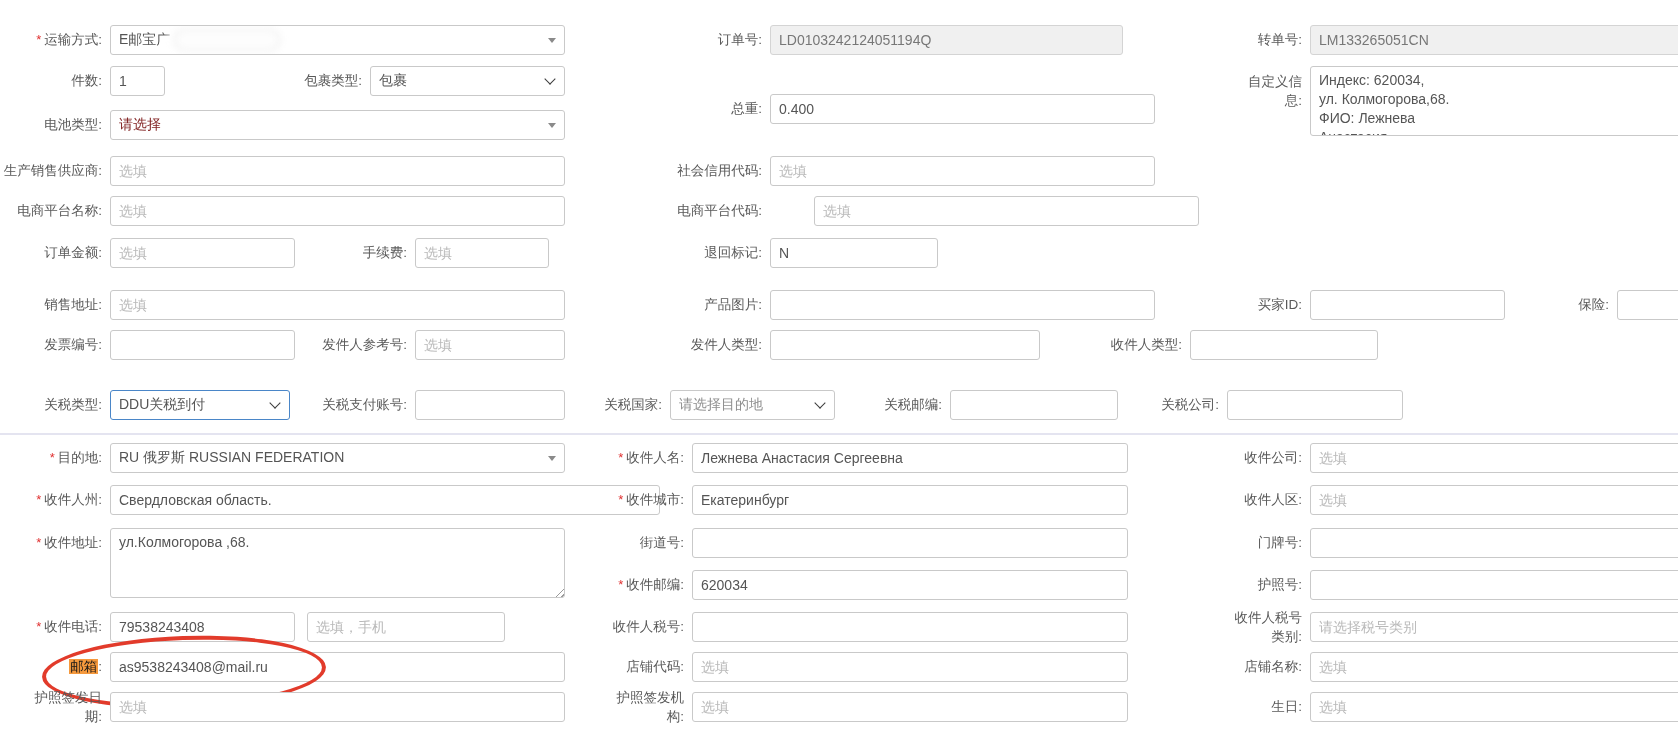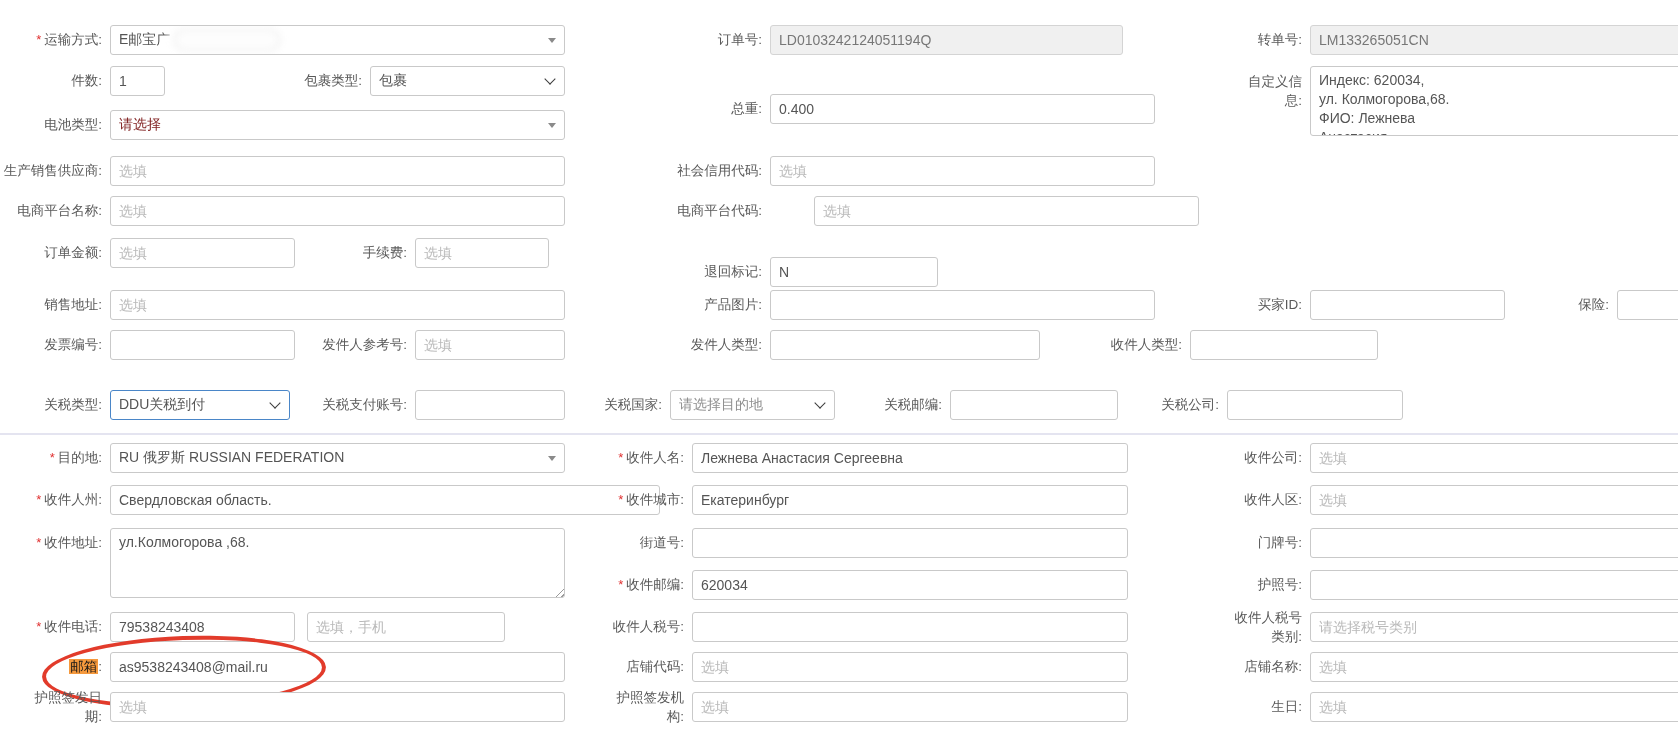--- a/index.html
+++ b/index.html
@@ -115,21 +115,21 @@
 </div>
 
 <div class="f" style="left:110px;top:238px;width:185px;">
   <span class="lb">订单金额:</span>
   <input class="in" placeholder="选填" style="">
 </div>
 <div class="f" style="left:415px;top:238px;width:134px;">
   <span class="lb">手续费:</span>
   <input class="in" placeholder="选填" style="">
 </div>
-<div class="f" style="left:770px;top:238px;width:168px;margin-top:19px;">
+<div class="f" style="left:770px;top:238px;width:168px;">
   <span class="lb">退回标记:</span>
   <input class="in" value="N" style="">
 </div>
 <div class="f" style="left:1027px;top:238px;width:160px;height:30px;margin-top:48px;">
   <span class="lb">进口商:</span>
   <span style="display:inline-block;line-height:30px;vertical-align:top;">
     <input type="checkbox" class="cb" style="">
   </span>
   <a class="lnk">新增/修改</a>
 </div>

